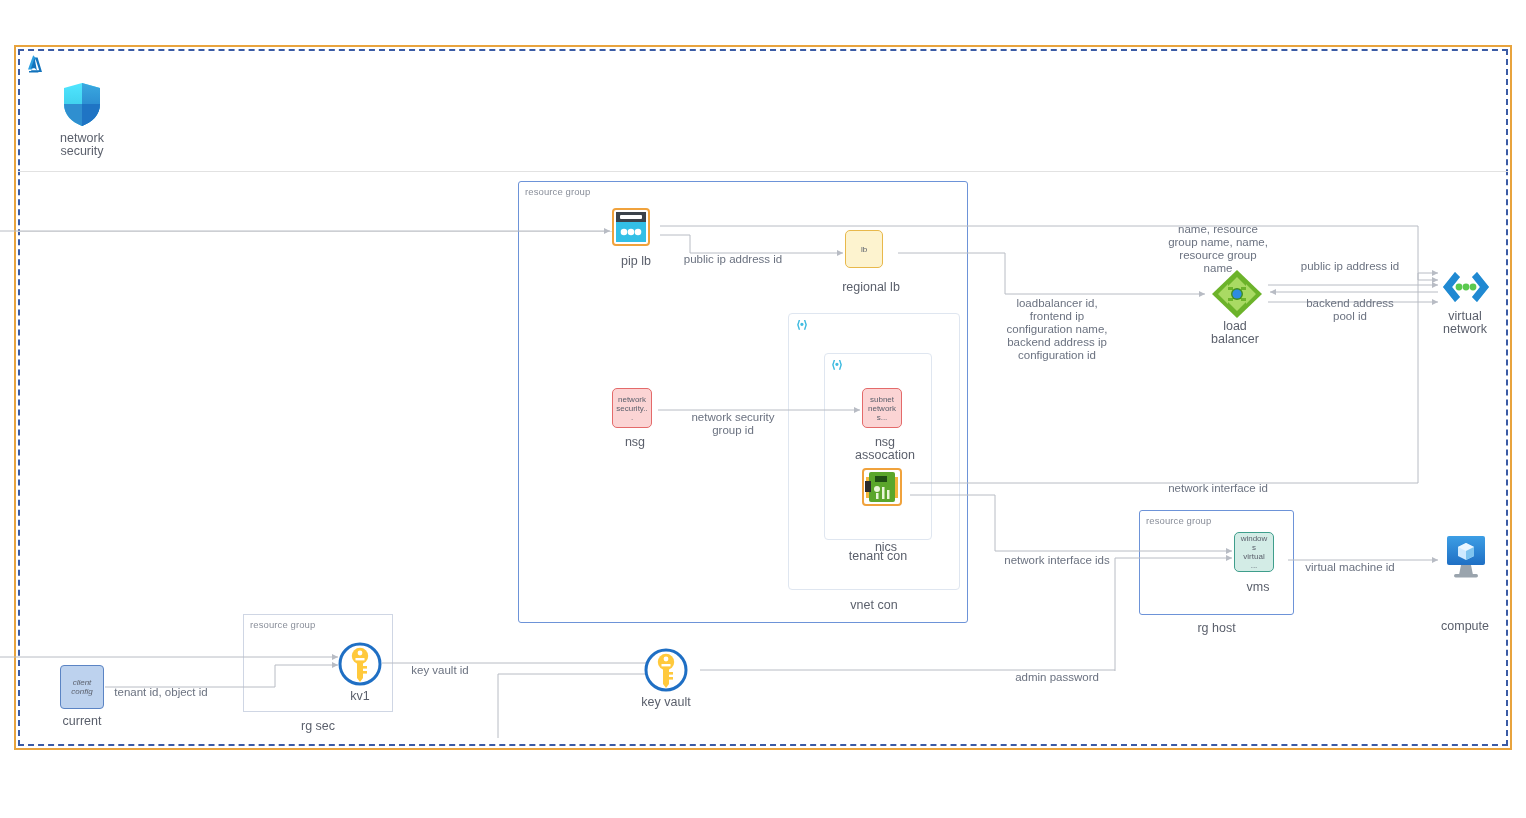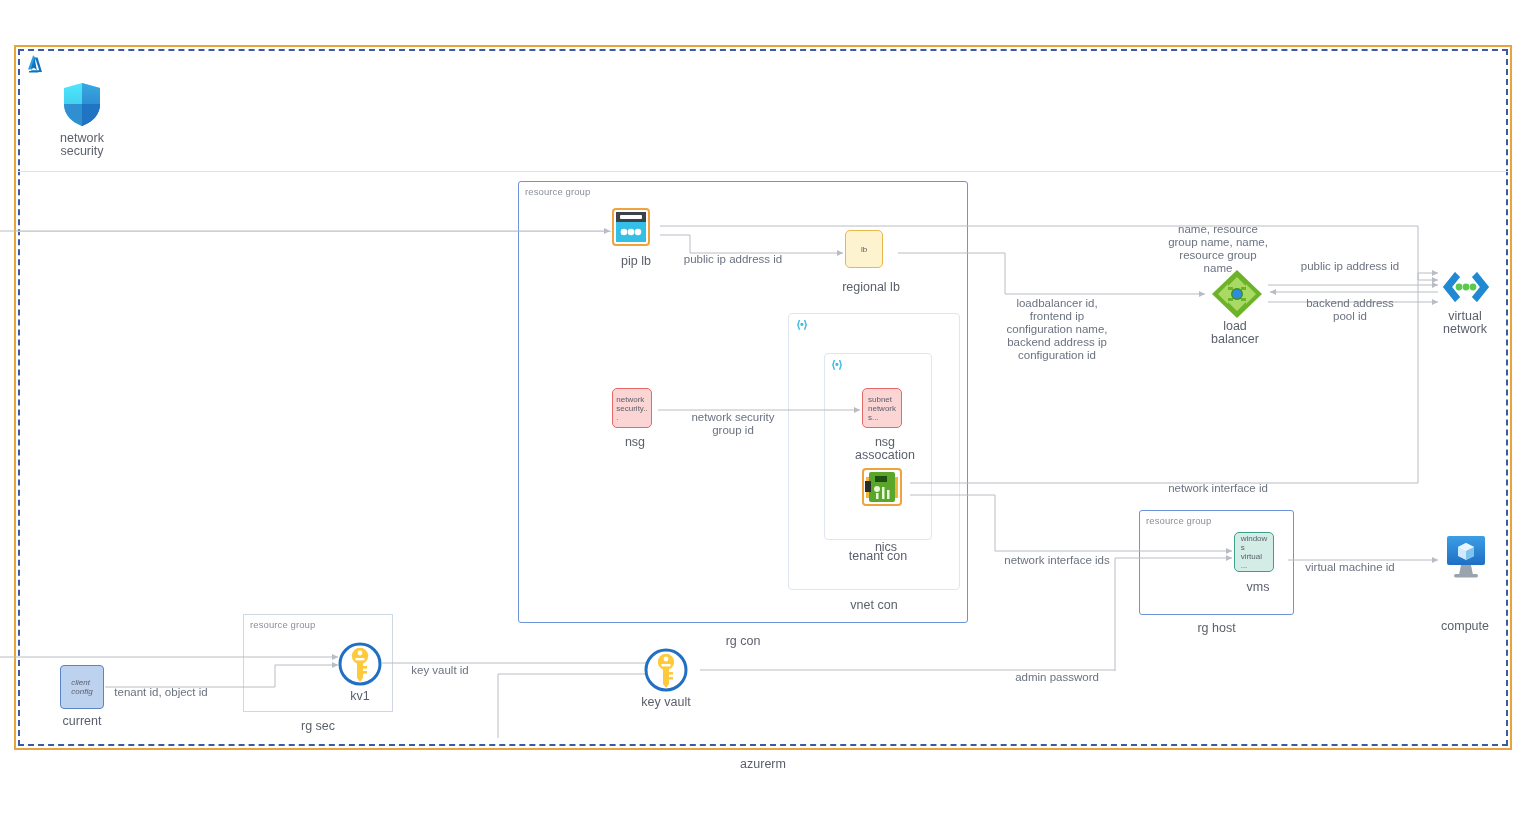--- a/index.html
+++ b/index.html
@@ -72,21 +72,21 @@
 
   
   .node{position:absolute;}
   .node .cap{
     position:absolute;left:50%;transform:translateX(-50%);
     font-size:12.5px;color:#5a5f6b;text-align:center;white-space:nowrap;line-height:13px;
   }
 
   
   .card{position:absolute;box-sizing:border-box;border-radius:5px;
-        display:flex;align-items:center;justify-content:center;text-align:left;
+        display:flex;align-items:center;justify-content:center;text-align:center;
         font-size:8px;line-height:9px;color:#5a5f6b;padding:10px;}
   .card::after,.card::before{content:"";position:absolute;border-radius:5px;box-sizing:border-box;z-index:-1;}
   .card.yellow{background:#fdf3cf;border:1.5px solid #e8b84b;}
   .card.yellow::after{top:4px;left:4px;right:-4px;bottom:-4px;background:#fdf3cf;border:1.5px solid #e8b84b;}
   .card.yellow::before{top:7px;left:7px;right:-7px;bottom:-7px;background:#fdf3cf;border:1.5px solid #e8b84b;}
   .card.pink{background:#fbd4d4;border:1.5px solid #e46a6a;}
   .card.pink::after{top:4px;left:4px;right:-4px;bottom:-4px;background:#fbd4d4;border:1.5px solid #e46a6a;}
   .card.pink::before{top:7px;left:7px;right:-7px;bottom:-7px;background:#fbd4d4;border:1.5px solid #e46a6a;}
   .card.teal{background:#d3ece6;border:1.5px solid #3f9e8c;}
   .card.teal::after{top:4px;left:4px;right:-4px;bottom:-4px;background:#d3ece6;border:1.5px solid #3f9e8c;}
@@ -102,21 +102,20 @@
   .lbl{font-size:11.5px;fill:#6b7280;font-family:"Liberation Sans","DejaVu Sans",sans-serif;}
   .lbl.c{text-anchor:middle;}
 </style>
 </head>
 <body>
 
 <div id="stage">
 
   <div class="provider-frame"></div>
   <div class="provider-frame-inner"></div>
-  <div class="provider-label">azurerm</div>
 
   <div class="node" style="left:26px;top:54px;">
     <svg width="18" height="20" viewBox="0 0 18 20">
       <path d="M7.2 1.2 L2.0 15.4 L6.1 15.4 L10.0 4.3 Z" fill="#2c9fe0"></path>
       <path d="M8.6 4.0 L5.0 14.2 L12.0 14.2 L8.9 14.2 L12.6 18.6 L3.0 18.6 L3.0 17.1 L11.0 17.1 Z" fill="#1273bc"></path>
       <path d="M9.0 3.6 L13.2 16.3 L5.2 16.3 L5.2 17.9 L16.0 17.9 L11.6 3.6 Z" fill="#1273bc"></path>
     </svg>
   </div>
 
   <div class="rule" style="left:18px;top:171px;width:1490px;"></div>
@@ -138,21 +137,20 @@
       <path d="M21 1 L39 6 L39 22 C39 33 31 40 21 44 Z" fill="url(#shB)"></path>
       <path d="M3 22 L21 22 L21 44 C11 40 3 33 3 22 Z" fill="#2f8fd0"></path>
       <path d="M21 22 L39 22 C39 33 31 40 21 44 Z" fill="#1f74c4"></path>
     </svg>
     <div class="cap" style="top:50px;">network<br>security</div>
   </div>
 
   <div class="grp rgcon" style="left:518px;top:181px;width:450px;height:442px;">
     <div class="grp-title">resource group</div>
   </div>
-  <div class="grp-caption" style="left:518px;top:634px;width:450px;">rg con</div>
 
   <div class="grp vnetcon" style="left:788px;top:313px;width:172px;height:277px;">
     <div class="codeicon" style="left:7px;top:4px;">⟨•⟩</div>
   </div>
   <div class="grp-caption" style="left:788px;top:598px;width:172px;">vnet con</div>
 
   <div class="grp subnetcon" style="left:824px;top:353px;width:108px;height:187px;">
     <div class="codeicon" style="left:6px;top:4px;">⟨•⟩</div>
   </div>
   <div class="grp-caption" style="left:812px;top:549px;width:132px;">tenant con</div>

